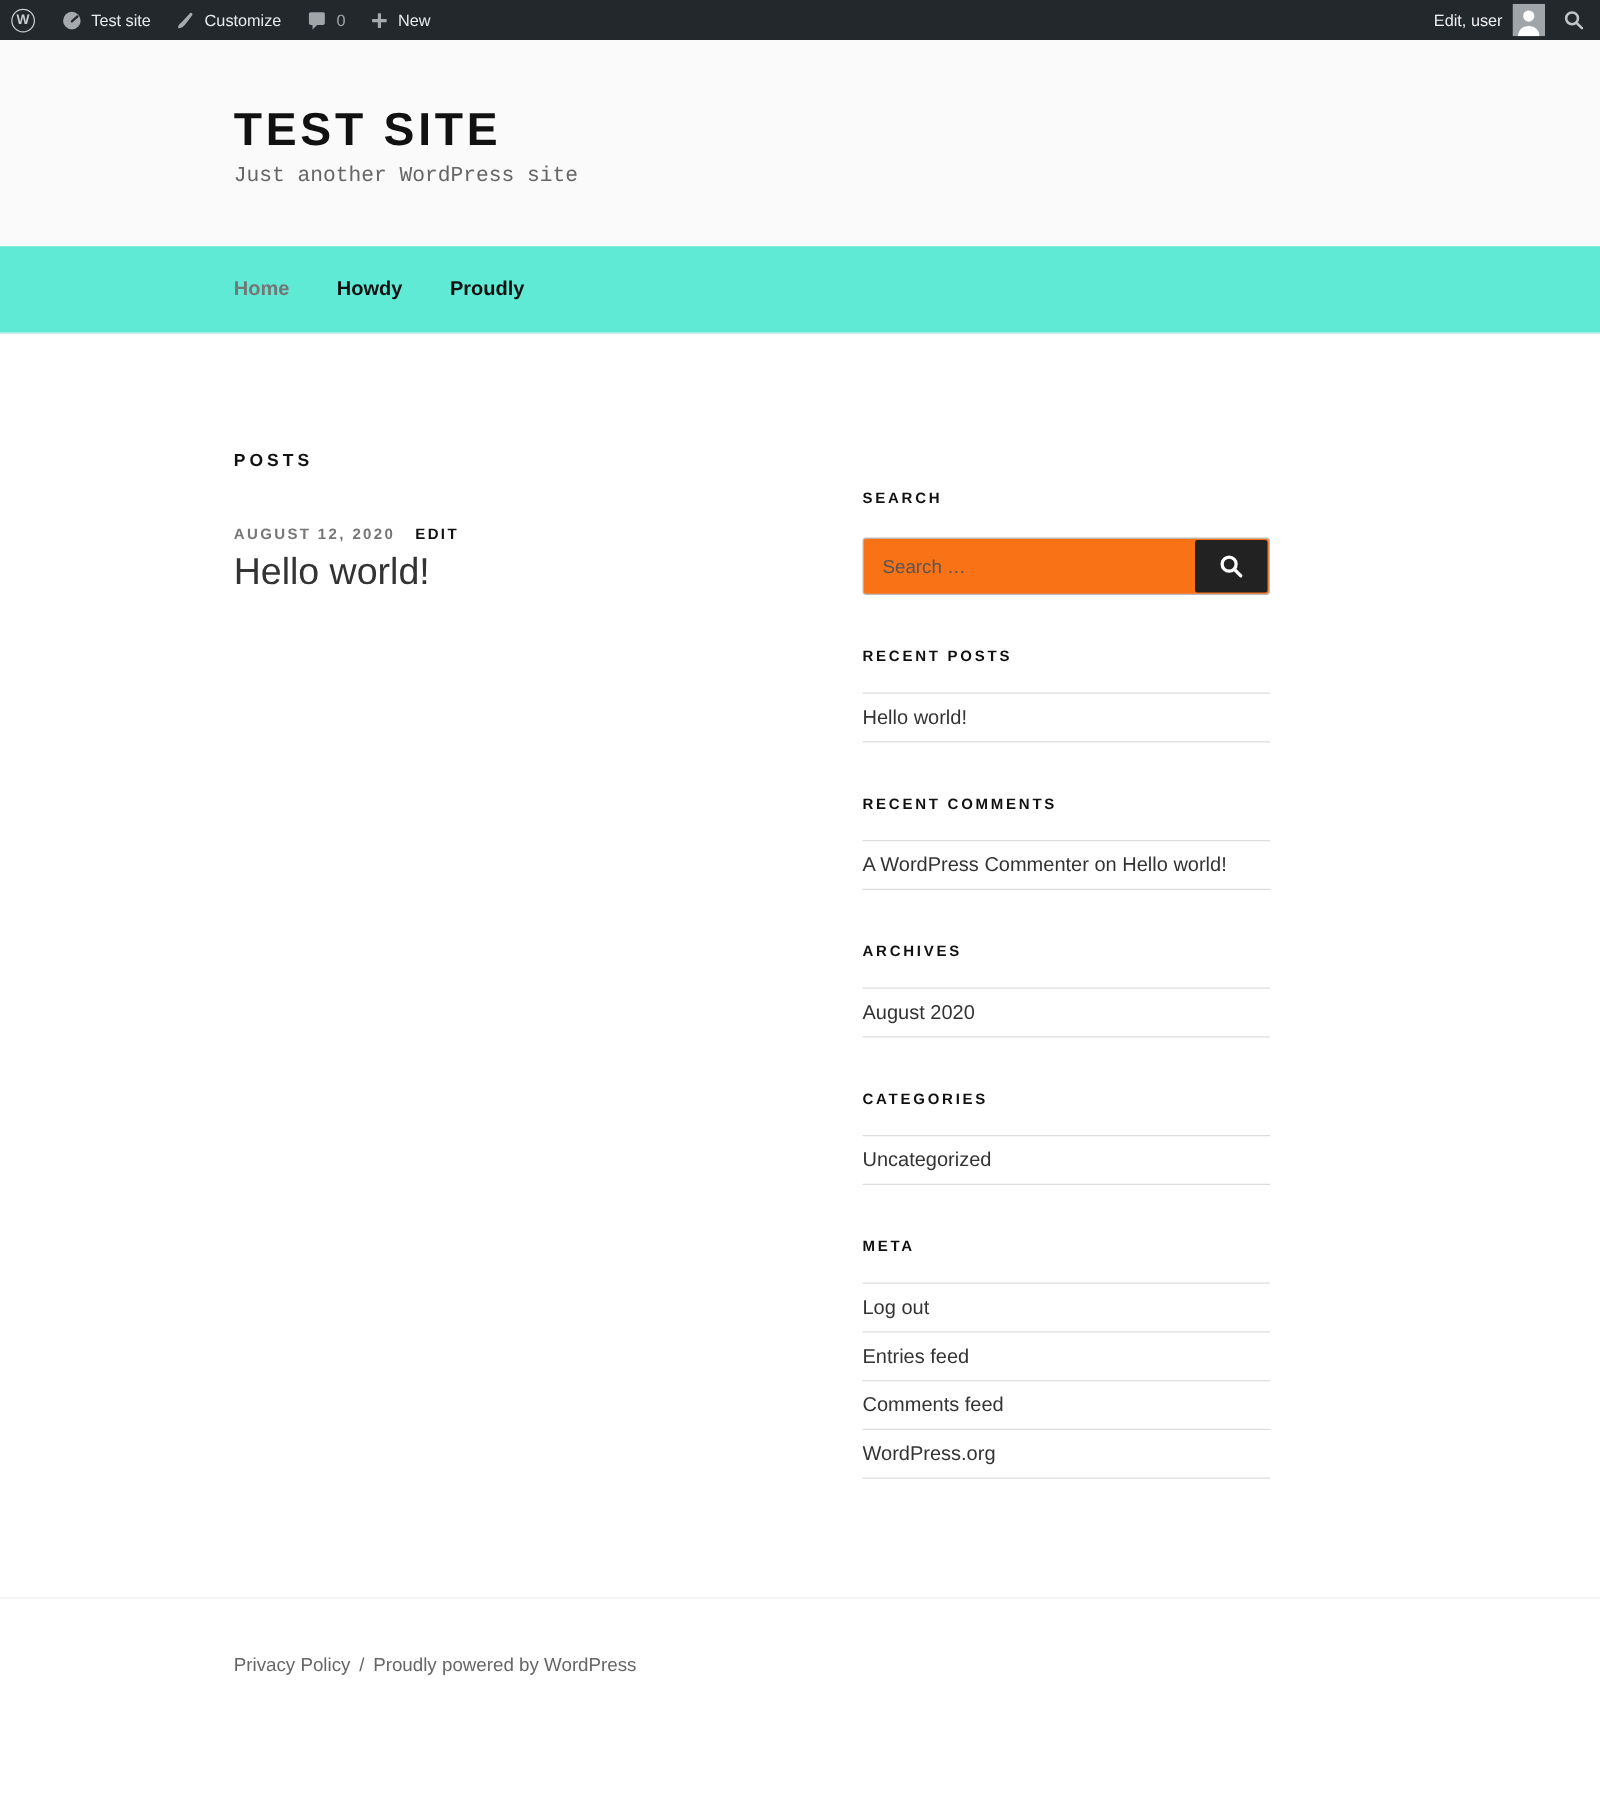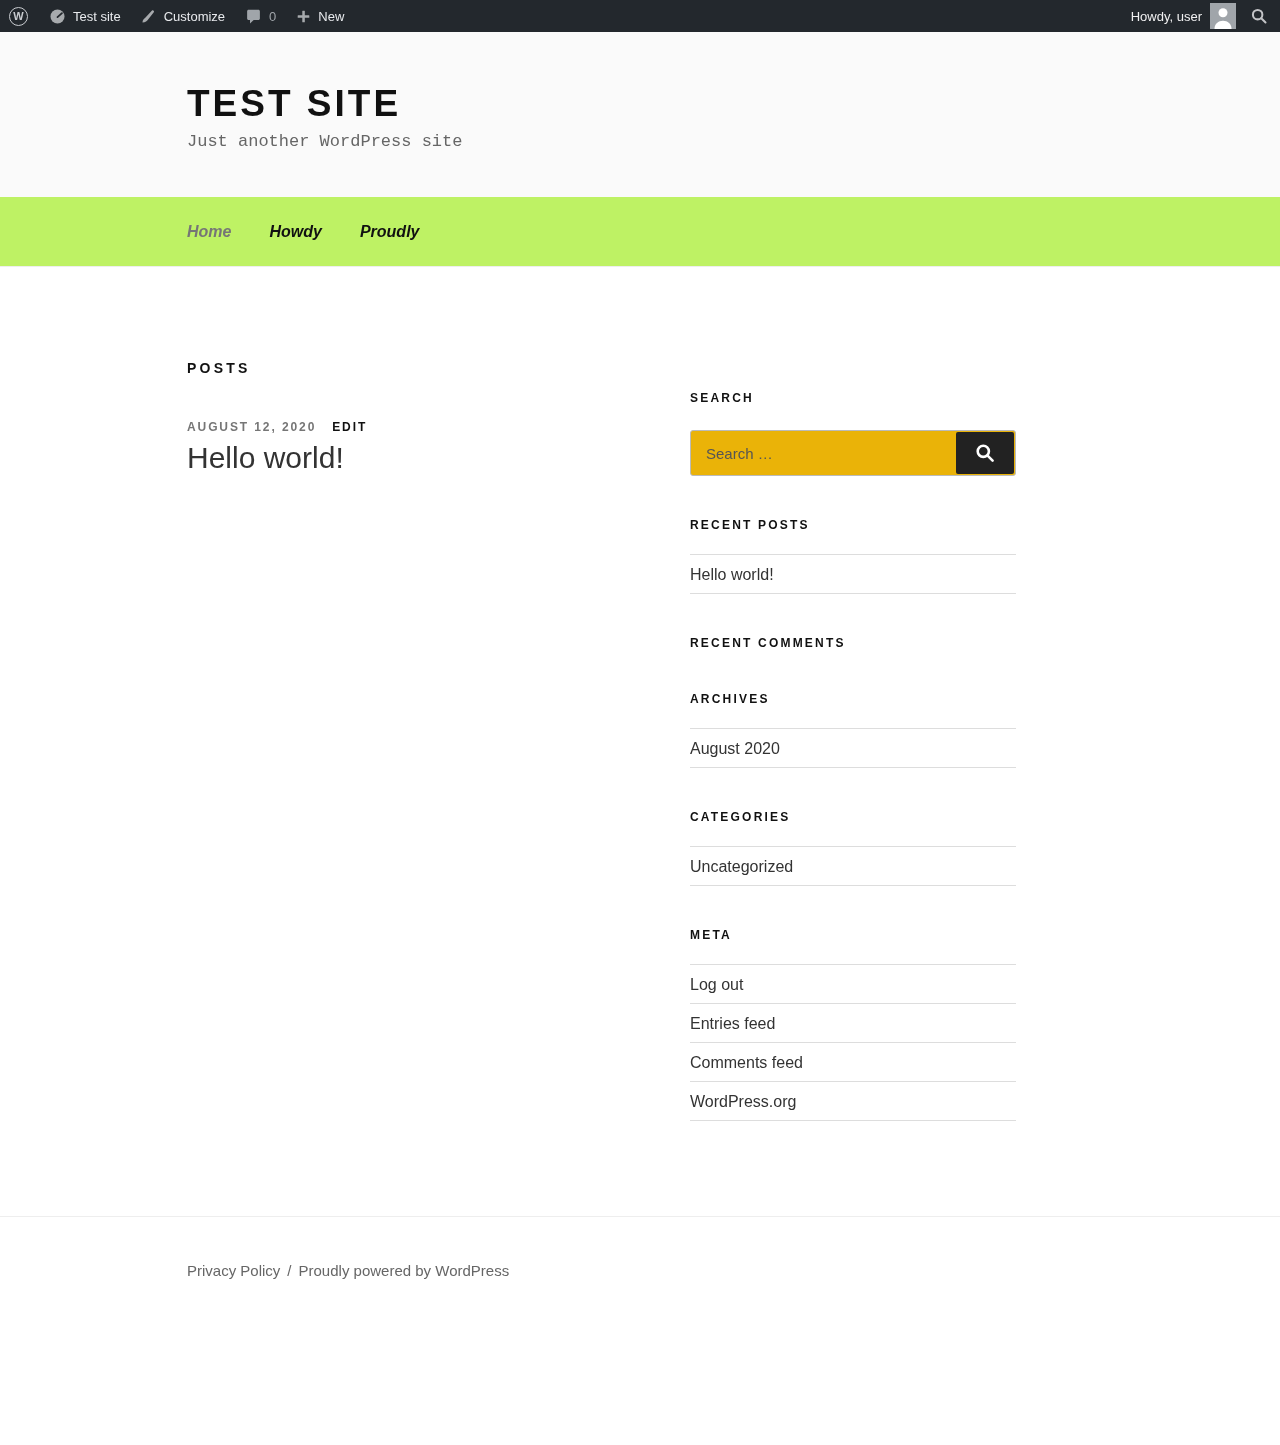--- a/index.html
+++ b/index.html
@@ -42,21 +42,21 @@
   .site-header { background: #fafafa; }
   .site-branding { padding: 52px 0 45px; }
   .site-title-link { display: inline-block; }
   .site-title {
     font-size: 37px; font-weight: 800; letter-spacing: 3px;
     color: #111; line-height: 40px;
   }
   .site-tagline { font-size: 17px; color: #666; margin-top: 8px; line-height: 20px; font-family: Liberation Mono, monospace; }
 
   
-  .main-nav { background: #bef264; border-bottom: 1px solid #eee; font-style: italic; }
+  .main-nav { background: #5eead4; border-bottom: 1px solid #eee; }
   .main-nav .container { display: flex; align-items: center; height: 69px; }
   .nav-link { font-size: 16px; font-weight: 700; color: #111; padding: 0 19px; }
   .nav-link:first-child { padding-left: 0; }
   .nav-link.current { color: #767676; }
 
   
   .content .container {
     display: grid;
     grid-template-columns: 503px 326px;
     padding: 93px 0 95px;
@@ -81,21 +81,21 @@
   .widget:not(:first-child) { margin-top: 42px; }
   .widget-title {
     font-size: 12px; font-weight: 800; letter-spacing: 2.2px;
     color: #111; line-height: 14px;
   }
   .search-form { position: relative; margin-top: 25px; }
   .search-input {
     width: 100%; height: 46px;
     border: 1px solid #bbb; border-radius: 3px;
     padding: 0 70px 0 15px;
-    font-size: 15px; color: #333; font-family: inherit; background: #eab308;
+    font-size: 15px; color: #333; font-family: inherit; background: #f97316;
   }
   .search-input::placeholder { color: #555; opacity: 1; }
   .search-submit {
     position: absolute; top: 2px; right: 2px; bottom: 2px; width: 58px;
     background: #222; border: 0; border-radius: 2px;
     display: flex; align-items: center; justify-content: center; cursor: pointer;
   }
   .widget ul { list-style: none; margin-top: 22px; border-top: 1px solid #ddd; }
   .widget li {
     border-bottom: 1px solid #ddd;
@@ -141,21 +141,21 @@
     <div class="ab-item">
       <svg width="15" height="15" viewBox="0 0 16 16">
         <rect x="6.7" y="1.8" width="2.7" height="12.4" rx="0.4" fill="#a7aaad"></rect>
         <rect x="1.8" y="6.7" width="12.4" height="2.7" rx="0.4" fill="#a7aaad"></rect>
       </svg>
       <span>New</span>
     </div>
   </div>
   <div class="ab-right">
     <div class="ab-howdy">
-      <span>Howdy, user</span>
+      <span>Edit, user</span>
       <svg class="avatar" viewBox="0 0 26 26">
         <rect width="26" height="26" fill="#a0a5aa"></rect>
         <circle cx="13" cy="9.8" r="4.5" fill="#ffffff"></circle>
         <path d="M4.5 26 c0-5.2 3.8-8.2 8.5-8.2 s8.5 3 8.5 8.2 Z" fill="#ffffff"></path>
       </svg>
     </div>
     <div class="ab-search-btn">
       <svg width="18" height="18" viewBox="0 0 16 16">
         <circle cx="6.8" cy="6.8" r="4.2" fill="none" stroke="#c3c4c7" stroke-width="1.8"></circle>
         <line x1="10" y1="10" x2="13.8" y2="13.8" stroke="#c3c4c7" stroke-width="1.8" stroke-linecap="round"></line>
@@ -217,20 +217,27 @@
         <h3 class="widget-title">RECENT POSTS</h3>
         <ul>
           <li>
             <a>Hello world!</a>
           </li>
         </ul>
       </section>
 
       <section class="widget">
         <h3 class="widget-title">RECENT COMMENTS</h3>
+        <ul>
+          <li>
+            <a>A WordPress Commenter</a>
+            <span class="comment-on">on</span>
+            <a>Hello world!</a>
+          </li>
+        </ul>
       </section>
 
       <section class="widget">
         <h3 class="widget-title">ARCHIVES</h3>
         <ul>
           <li>
             <a>August 2020</a>
           </li>
         </ul>
       </section>

